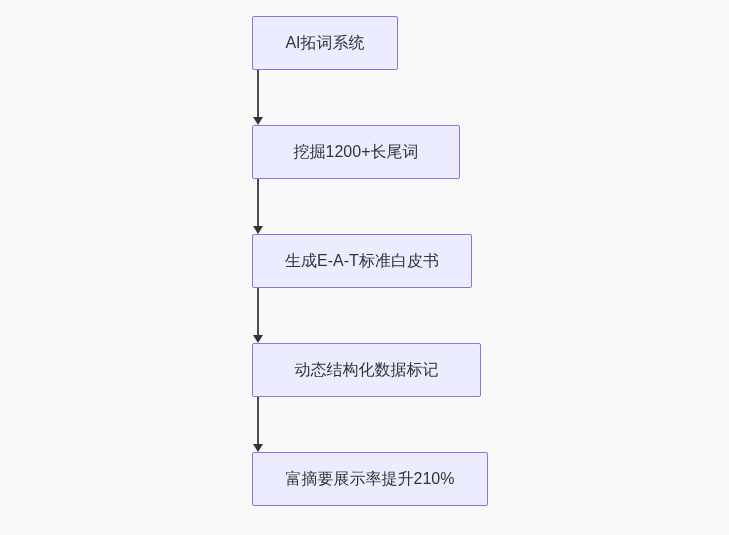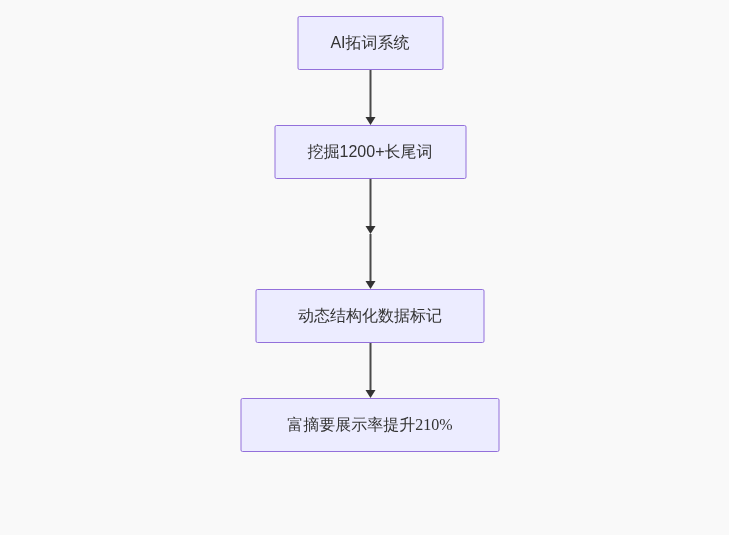--- a/index.html
+++ b/index.html
@@ -14,41 +14,41 @@
     overflow: hidden;
     position: relative;
   }
   .flowchart {
     position: absolute;
     left: 370px;
     top: 16px;
     transform: translateX(-50%);
     display: flex;
     flex-direction: column;
-    align-items: center;
+    align-items: flex-start;
   }
   .node {
     box-sizing: border-box;
     height: 54px;
     background: #ECECFF;
     border: 1px solid #9370DB;
     border-radius: 2px;
     color: #333333;
     font-size: 16px;
     display: flex;
     align-items: center;
     justify-content: center;
     text-align: center;
     white-space: nowrap;
   }
   .node-1 { width: 146px; }
-  .node-2 { width: 192px; }
+  .node-2 { width: 208px; }
   .node-3 { width: 220px; }
   .node-4 { width: 229px; }
-  .node-5 { width: 259px; font-family: Liberation Serif, serif; }
+  .node-5 { width: 236px; }
   .edge {
     width: 12px;
     height: 55px;
     position: relative;
     display: flex;
     flex-direction: column;
     align-items: center;
   }
   .edge .line {
     width: 2px;
@@ -79,20 +79,23 @@
 
   <div class="node node-2">
     <span>挖掘1200+长尾词</span>
   </div>
 
   <div class="edge">
     <div class="line"></div>
     <div class="arrowhead"></div>
   </div>
 
+  <div class="node node-3">
+    <span>生成E-A-T标准白皮书</span>
+  </div>
 
   <div class="edge">
     <div class="line"></div>
     <div class="arrowhead"></div>
   </div>
 
   <div class="node node-4">
     <span>动态结构化数据标记</span>
   </div>
 

